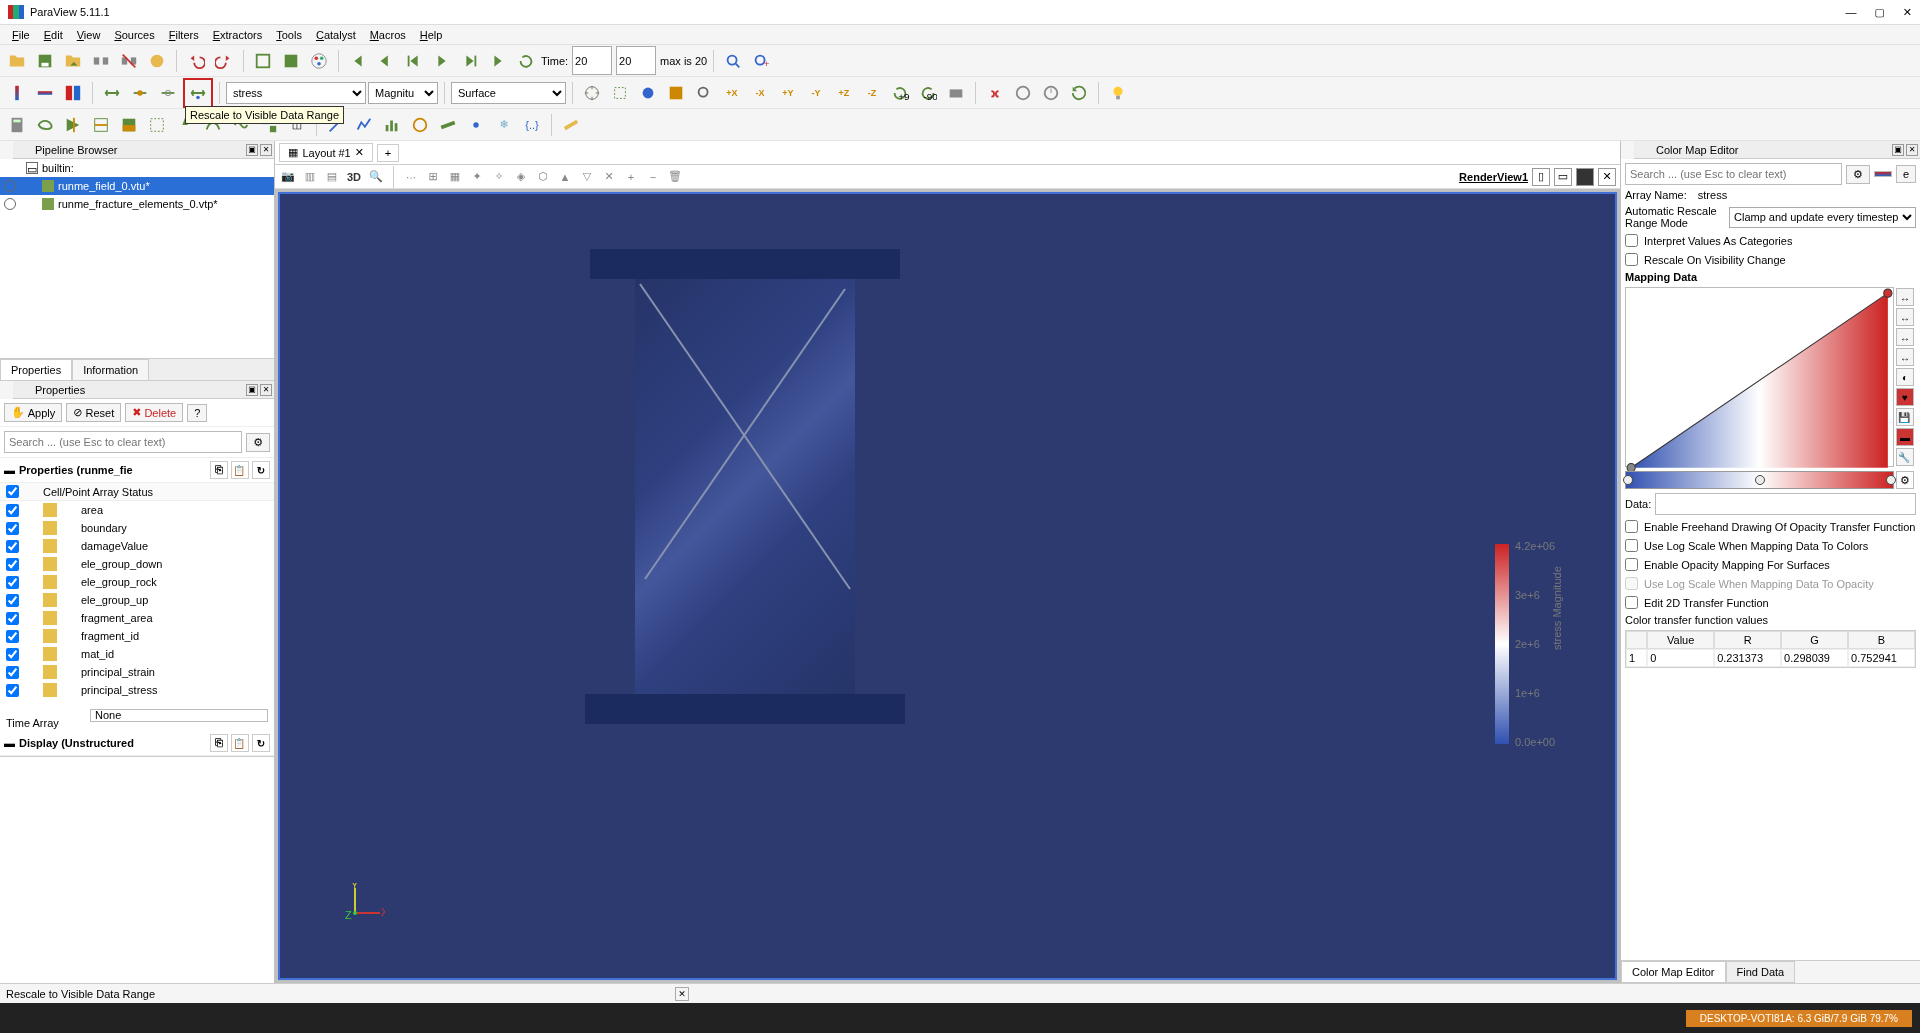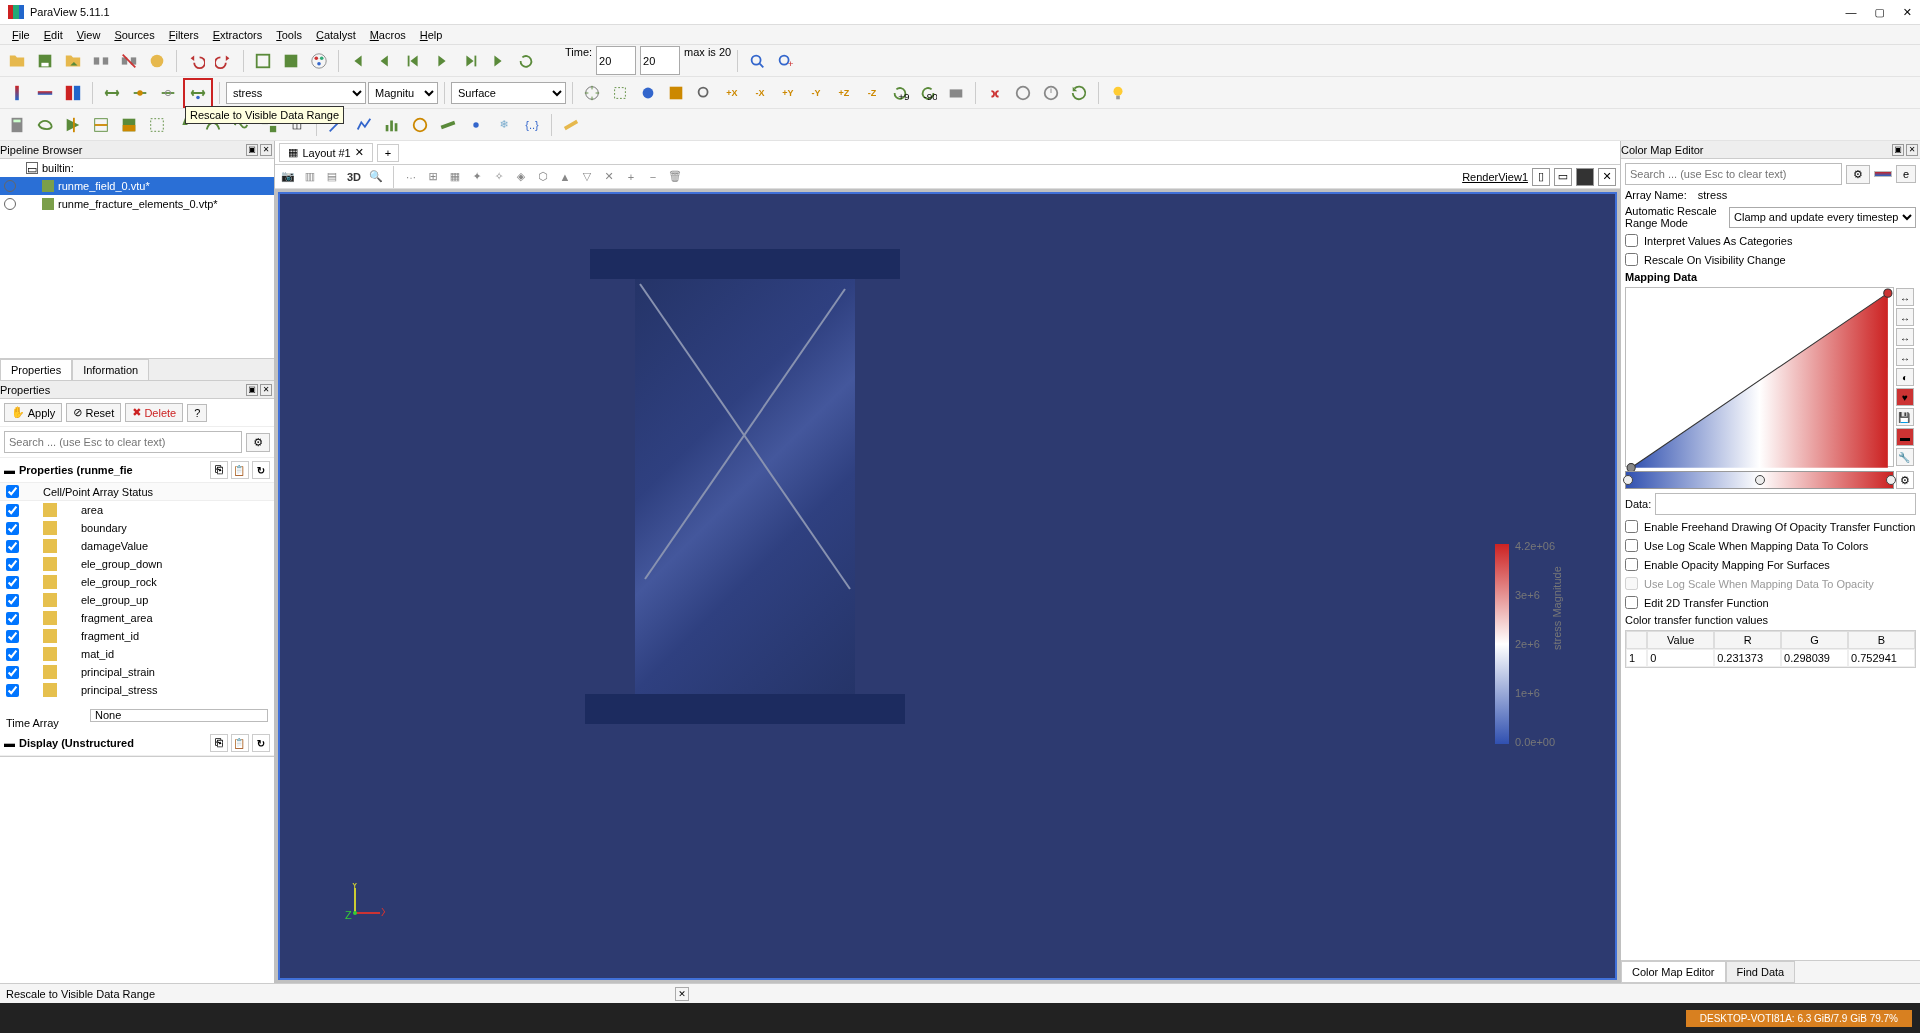--- a/index.html
+++ b/index.html
@@ -9,25 +9,25 @@
 .title-bar .title { flex:1; }
 .win-btns { display:flex; gap:18px; font-size:14px; }
 .menu-bar { height: 20px; background: #f5f5f5; display:flex; align-items:center; padding: 0 6px; gap: 2px; border-bottom:1px solid #e0e0e0;}
 .menu-bar span { padding: 2px 6px; }
 .menu-bar span:first-letter { text-decoration: underline; }
 .toolbar { height: 32px; background: #f5f5f5; border-bottom: 1px solid #e3e3e3; display:flex; align-items:center; padding: 0 4px; gap: 2px; }
 .tbtn { width: 26px; height: 26px; display:flex; align-items:center; justify-content:center; border:1px solid transparent; }
 .tbtn svg { width:18px; height:18px; }
 .sep { width:1px; height:22px; background:#ccc; margin:0 4px; }
 select.combo { height: 22px; border:1px solid #aaa; background:#fff; padding:0 2px; }
-.time-group { display:flex; gap:4px; margin-left:24px; }
+.time-group { display:flex; align-items:center; gap:4px; margin-left:0; }
 .spin { width:40px; height:29px; border:1px solid #aaa; background:#fff; padding:0 2px; }
 .main-area { flex:1; display:flex; overflow:hidden; }
 .left-panels { width: 275px; display:flex; flex-direction:column; border-right:1px solid #c0c0c0; background:#f5f5f5;}
-.panel-header { height:18px; background:#eee; border-bottom:1px solid #ccc; display:flex; align-items:center; padding:0 0; font-size:11px; position:relative;}
+.panel-header { height:18px; background:#eee; border-bottom:1px solid #ccc; display:flex; align-items:center; padding:0 22px; font-size:11px; position:relative;margin-left:13px;}
 .panel-header .ctrls { position:absolute; right:2px; display:flex; gap:2px;}
 .panel-header .ctrls span{width:12px;height:12px; border:1px solid #999; font-size:8px; display:flex;align-items:center;justify-content:center;}
 .pipeline-tree { flex:0 0 200px; background:#fff; overflow:auto; font-size:11px; border-bottom:1px solid #ccc;}
 .tree-row { display:flex; align-items:center; height:18px; padding-left:4px; gap:4px;}
 .tree-row .eye{width:12px;height:12px;border:1px solid #666;border-radius:50%;}
 .tree-row.selected{background:#2a6fd6;color:#fff;}
 .tree-indent{display:inline-block;}
 .cube-ico{width:12px;height:12px;background:#7b9f4a;}
 .prop-tabs{display:flex; border-bottom:1px solid #ccc; background:#eee;}
 .prop-tabs .tab{padding:4px 10px; border:1px solid #ccc; border-bottom:none; background:#f5f5f5;}
@@ -634,21 +634,21 @@
       <div class="vbtn">✧</div>
       <div class="vbtn">◈</div>
       <div class="vbtn">⬡</div>
       <div class="vbtn">▲</div>
       <div class="vbtn">▽</div>
       <div class="vbtn">✕</div>
       <div class="vbtn">+</div>
       <div class="vbtn">−</div>
       <div class="vbtn">🗑</div>
       <div style="flex:1"></div>
-      <span style="font-weight:normal; text-decoration:underline;">RenderView1</span>
+      <span style="font-weight:bold; text-decoration:underline;">RenderView1</span>
       <span style="width:18px;height:18px;border:1px solid #999;display:flex;align-items:center;justify-content:center;">▯</span>
       <span style="width:18px;height:18px;border:1px solid #999;display:flex;align-items:center;justify-content:center;">▭</span>
       <span style="width:18px;height:18px;border:1px solid #999;background:#333;display:flex;align-items:center;justify-content:center;"></span>
       <span style="width:18px;height:18px;border:1px solid #999;display:flex;align-items:center;justify-content:center;">✕</span>
     </div>
     <div class="render-view">
       <div class="render-inner">
 
         <div class="sample" style="left:310px; top:55px; width:310px; height:30px;"></div>
         <div class="sample" style="left:355px; top:85px; width:220px; height:415px; background:linear-gradient(135deg,#253468 0%,#2f4080 35%,#44579c 50%,#2f4080 65%,#253468 100%);"></div>

